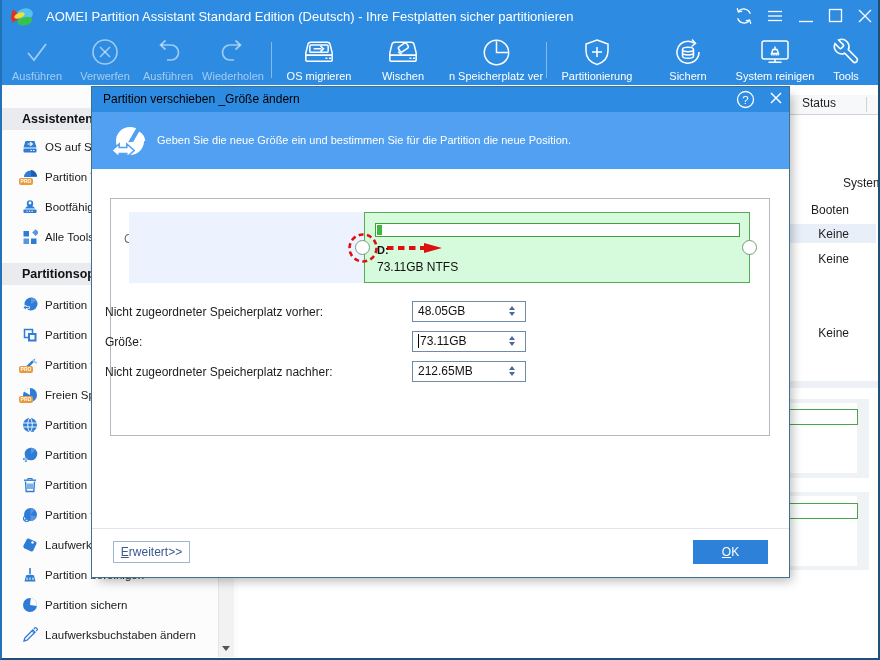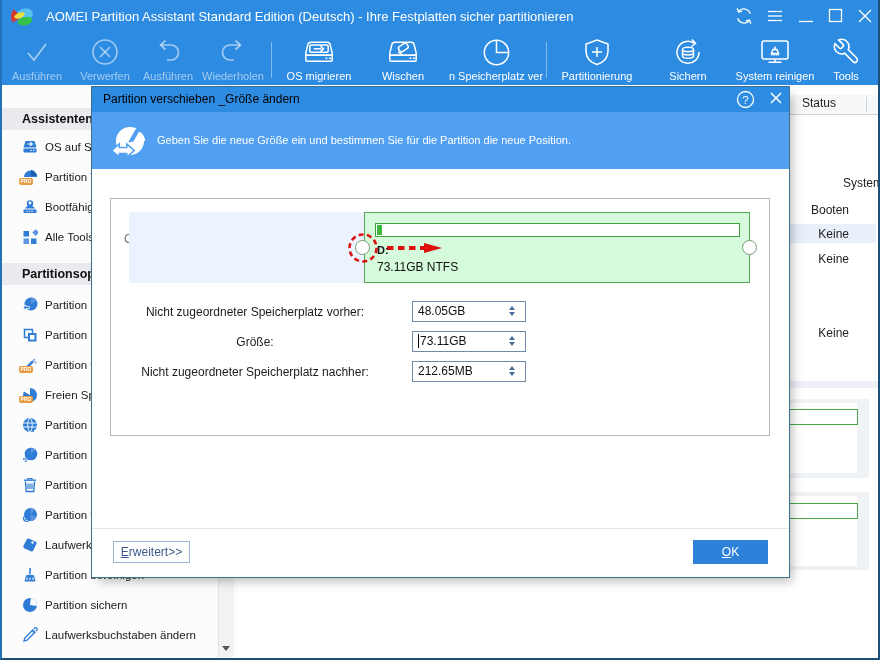--- a/index.html
+++ b/index.html
@@ -48,21 +48,21 @@
   #dband .t{position:absolute;left:65px;top:0;line-height:57px;color:#fff;font-size:11px;white-space:nowrap;}
   #gbox{left:18px;top:111px;width:658px;height:236px;border:1px solid #b3b9c2;}
   #gboxlbl{left:27px;top:104px;background:#fff;padding:0 5px;font-size:12px;color:#6d6d6d;margin-top:41px;}
   #vizblue{left:37px;top:125px;width:235px;height:71px;background:#ecf2fe;}
   #vizgreen{left:272px;top:125px;width:386px;height:71px;background:#d6fadc;border:1px solid #57a857;box-sizing:border-box;}
   #innerbar{left:283px;top:136px;width:365px;height:14px;background:#fff;border:1px solid #3f9e3f;box-sizing:border-box;}
   #innerseg{left:285px;top:138px;width:5px;height:10px;background:#3cb93c;}
   .handle{position:absolute;width:15px;height:15px;border-radius:50%;background:#fff;border:1px solid #7a9a7a;box-sizing:border-box;}
   #dtext1{left:285px;top:157px;font-size:11px;font-weight:bold;color:#111;}
   #dtext2{left:285px;top:173px;font-size:12px;color:#111;}
-  .flabel{position:absolute;width:300px;text-align:center;font-size:12px;color:#1c1c1c;right:auto;}
+  .flabel{position:absolute;width:300px;text-align:left;font-size:12px;color:#1c1c1c;right:auto;}
   .fbox{position:absolute;width:114px;height:21px;border:1px solid #6e8ca8;box-sizing:border-box;background:#fff;
         font-size:12px;color:#111;line-height:19px;padding-left:5px;}
   .spin{position:absolute;right:8px;top:4px;width:8px;height:13px;}
   .spin .u{width:0;height:0;border-left:3.5px solid transparent;border-right:3.5px solid transparent;border-bottom:4.5px solid #47699b;margin-bottom:2px;}
   .spin .d{width:0;height:0;border-left:3.5px solid transparent;border-right:3.5px solid transparent;border-top:4.5px solid #47699b;}
   #footline{left:0;top:441px;width:697px;height:1px;background:#e1e5eb;}
   #btnerw{left:21px;top:454px;width:77px;height:22px;border:1px solid #9fb6d4;box-sizing:border-box;
           font-size:12px;color:#39598c;text-align:center;line-height:20px;}
   #btnok{left:601px;top:453px;width:75px;height:24px;background:#2e81d9;
          font-size:12px;color:#fff;text-align:center;line-height:24px;}

